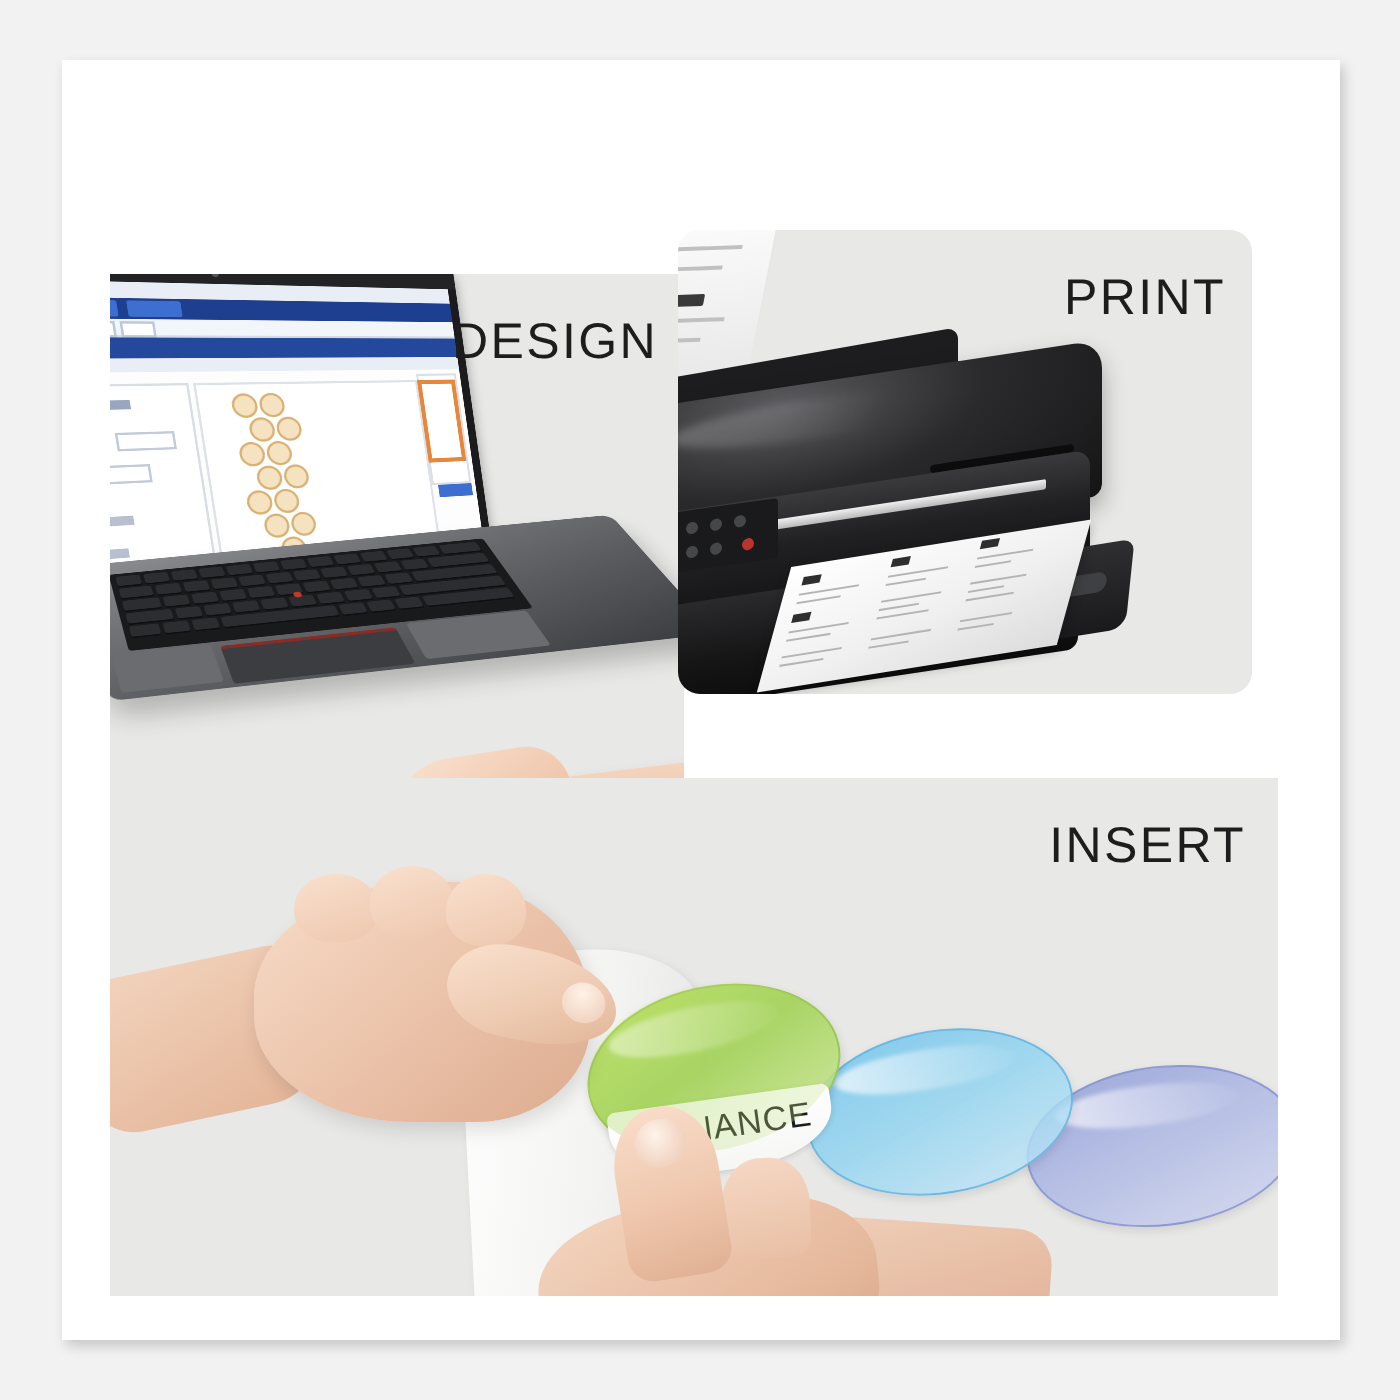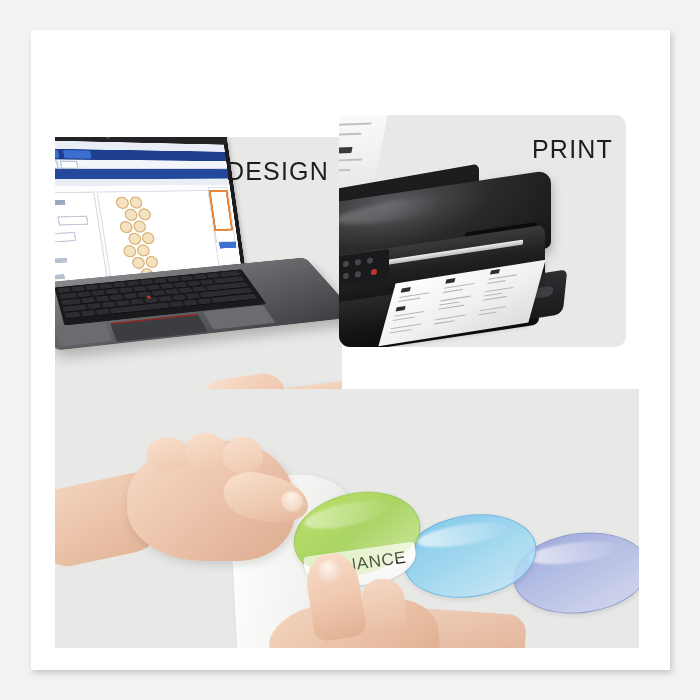--- a/index.html
+++ b/index.html
@@ -659,16 +659,17 @@
         <div class="hand-bot">
           <div class="hb-wrist"></div>
           <div class="hb-palm"></div>
           <div class="hb-finger2"></div>
           <div class="hb-finger">
             <div class="hb-nail"></div>
           </div>
         </div>
       </div>
 
+      <div class="panel-label label-insert">INSERT</div>
     </div>
 
   </div>
 </div>
 
 </body></html>

